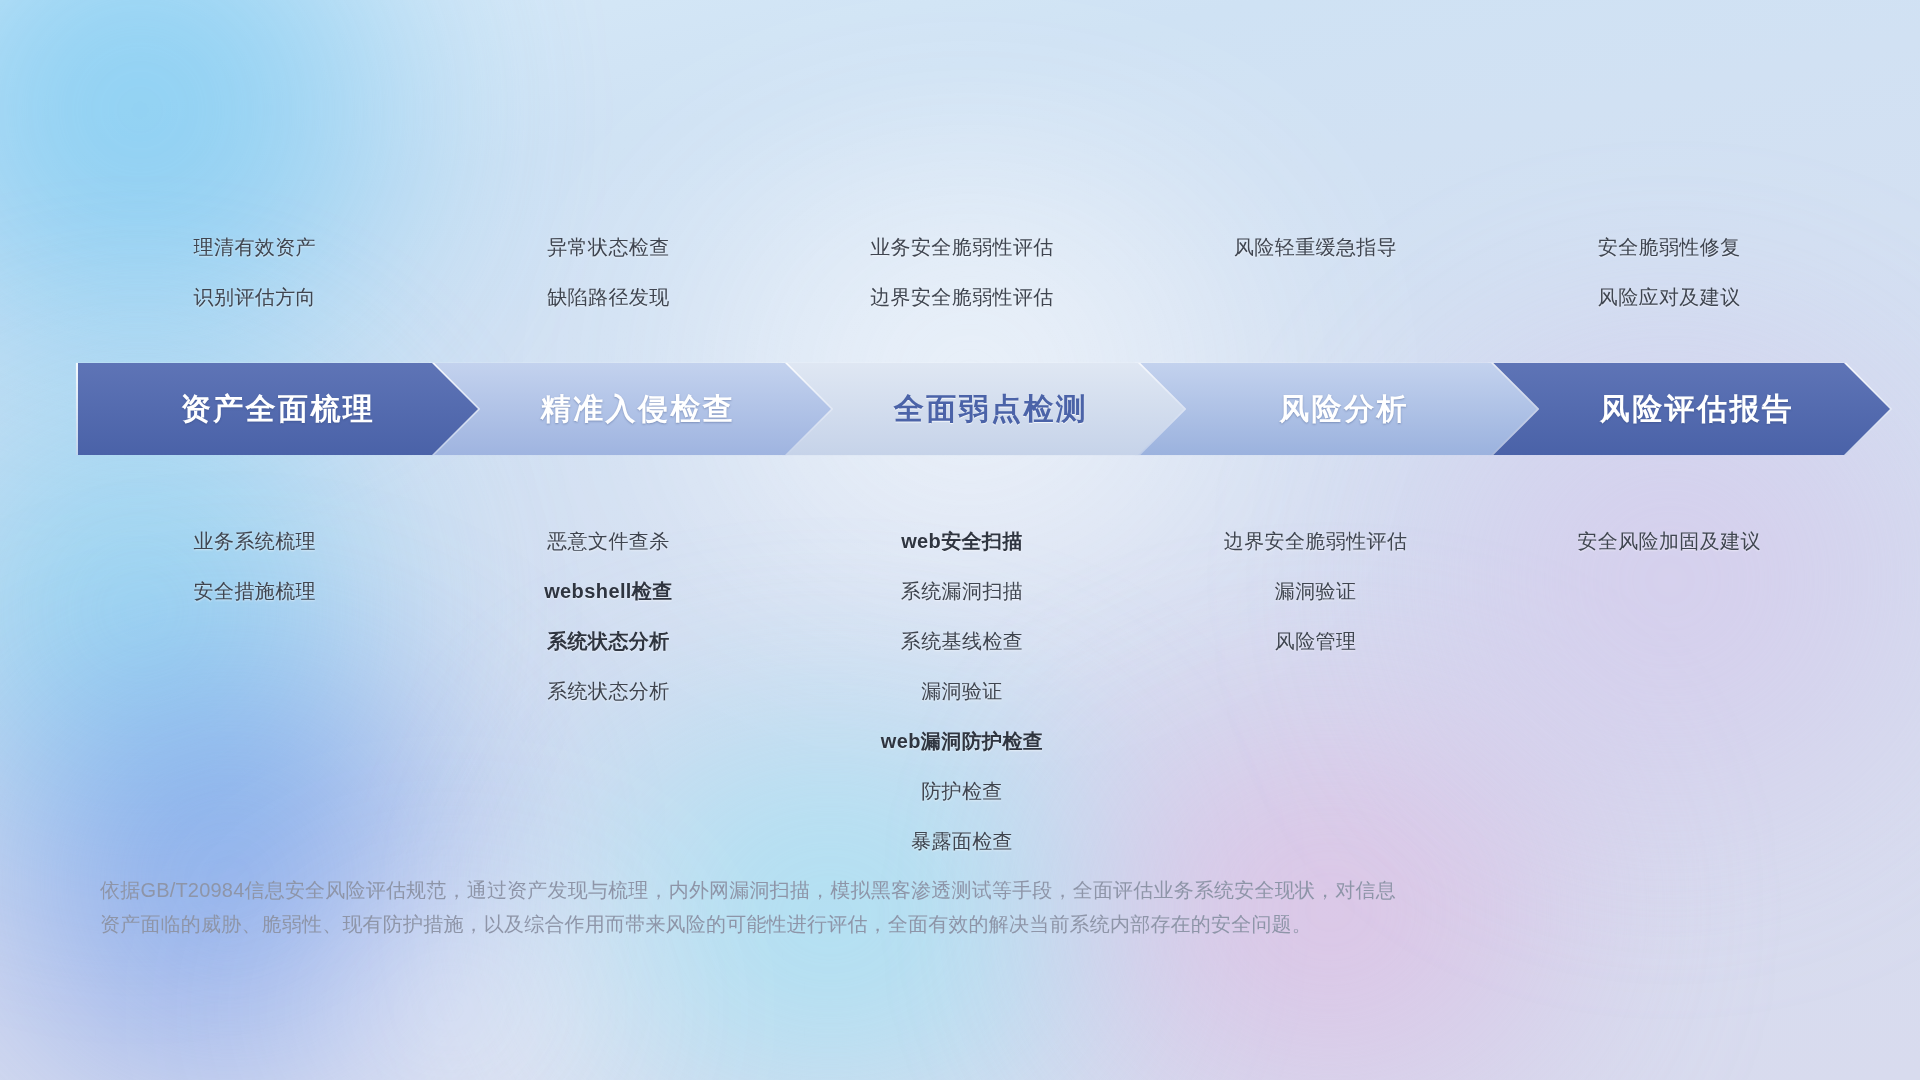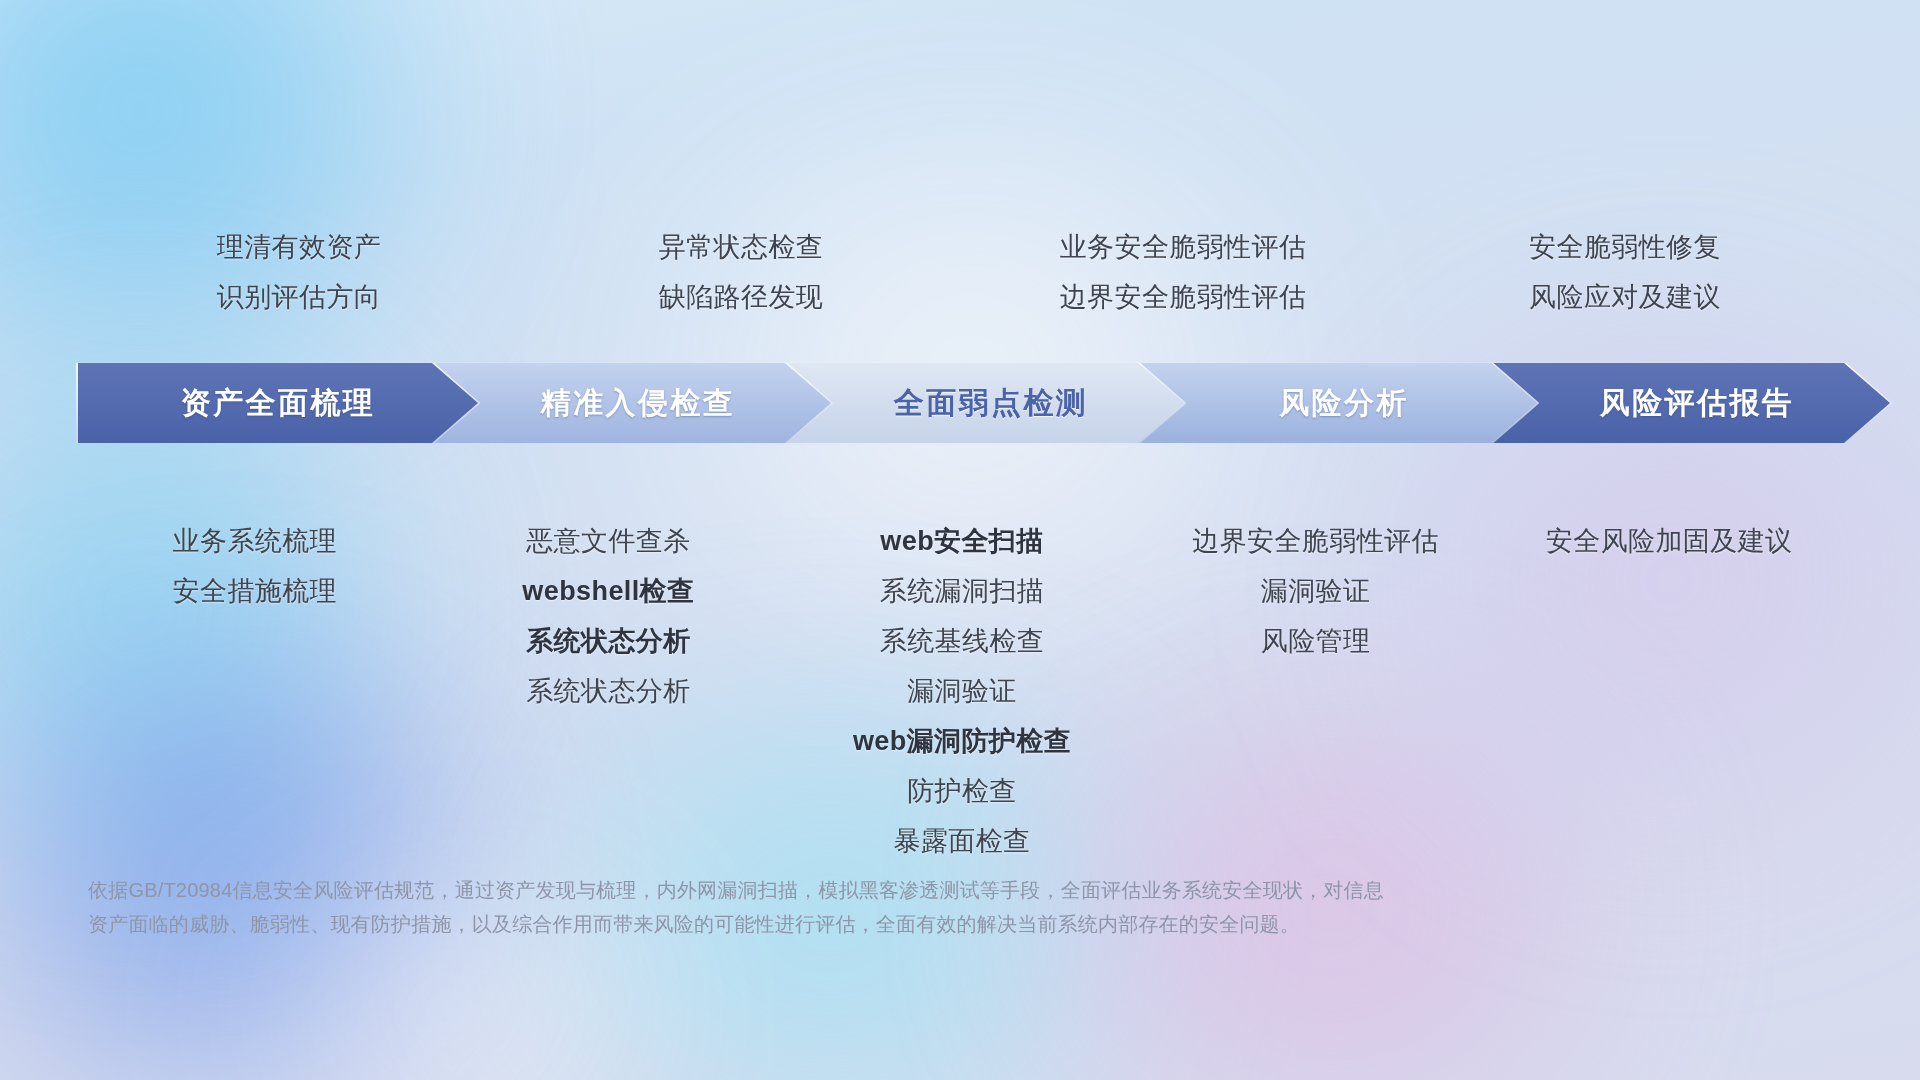--- a/index.html
+++ b/index.html
@@ -35,56 +35,56 @@
 
   .row-top, .row-bottom {
     position:absolute; left:78px; width:1768px;
     display:flex;
   }
   .row-top    { top:222px; align-items:flex-start; }
   .row-bottom { top:516px; align-items:flex-start; }
 
   .col { flex:1 1 0; text-align:center; }
   .col .line {
-    font-size:27px;
+    font-size:20px;
     color:#3f4550;
     line-height:50px;
     white-space:nowrap;
     letter-spacing:.4px;
     text-shadow:0 1px 2px rgba(255,255,255,.55);
   }
   .col .line.b { font-weight:bold; color:#2f3540; }
 
   
   #band {
     position:absolute; left:78px; top:363px;
     width:1790px; height:92px;
   }
   .chev {
-    position:absolute; top:0; height:80px;
+    position:absolute; top:0; height:92px;
     display:flex; align-items:center; justify-content:center;
   }
   .chev .shape {
     position:absolute; inset:0;
     clip-path:polygon(0 0, calc(100% - 46px) 0, 100% 50%, calc(100% - 46px) 100%, 0 100%, 46px 50%);
   }
   .chev.first .shape {
     clip-path:polygon(0 0, calc(100% - 46px) 0, 100% 50%, calc(100% - 46px) 100%, 0 100%);
   }
   .chev .label {
     position:relative; z-index:3;
     font-size:30px; font-weight:bold; letter-spacing:2.4px;
     white-space:nowrap;
     padding-left:14px;
   }
   .chev.first .label { padding-left:0; }
 
   
   #footer {
-    position:absolute; left:88px; top:873px; width:1740px;
+    position:absolute; left:100px; top:873px; width:1740px;
     font-size:20px; line-height:34px; color:#8e95a8;
     letter-spacing:.2px;
   }
   #footer .fl { white-space:nowrap; }
 </style>
 </head>
 <body>
 
 <div id="bg">
   <div class="base"></div>
@@ -105,20 +105,23 @@
         <div class="line">理清有效资产</div>
         <div class="line">识别评估方向</div>
       </div>
       <div class="col">
         <div class="line">异常状态检查</div>
         <div class="line">缺陷路径发现</div>
       </div>
       <div class="col">
         <div class="line">业务安全脆弱性评估</div>
         <div class="line">边界安全脆弱性评估</div>
+      </div>
+      <div class="col">
+        <div class="line">风险轻重缓急指导</div>
       </div>
       <div class="col">
         <div class="line">安全脆弱性修复</div>
         <div class="line">风险应对及建议</div>
       </div>
     </div>
 
   <div id="band">
       <div class="chev first" style="left: 0px; width: 400px; z-index: 10;">
         <div class="shape" style="background: linear-gradient(rgba(255, 255, 255, 0.85), rgba(200, 212, 235, 0.75)); transform: scale(1.012); filter: blur(0.5px);"></div>

